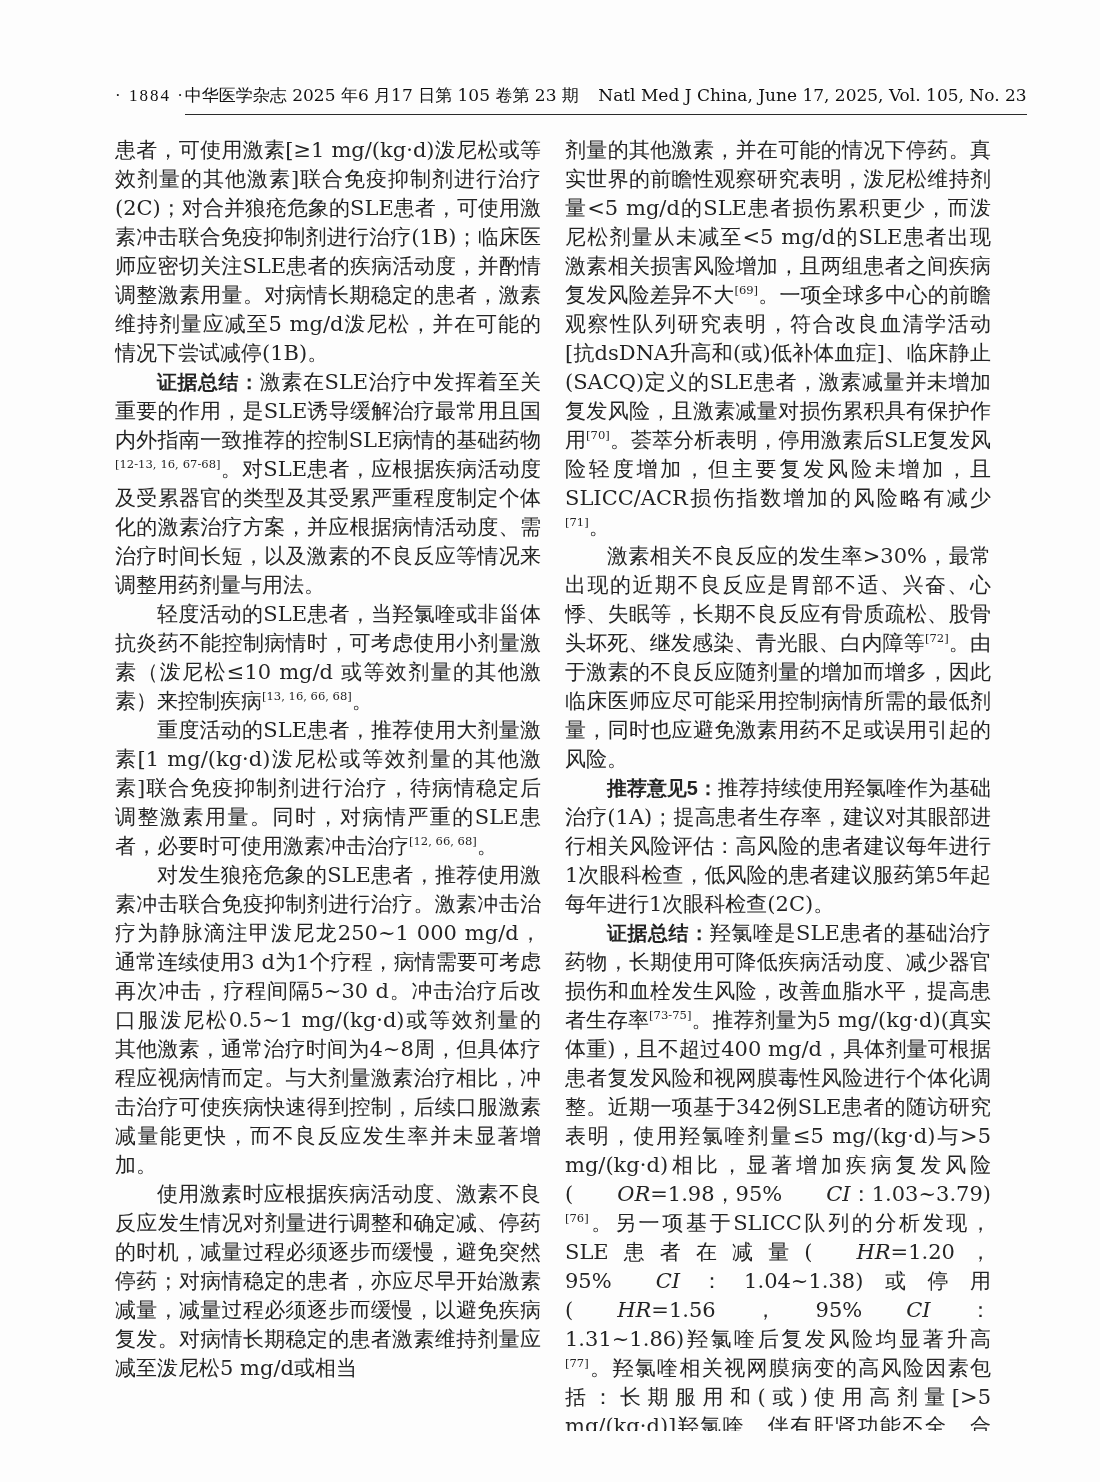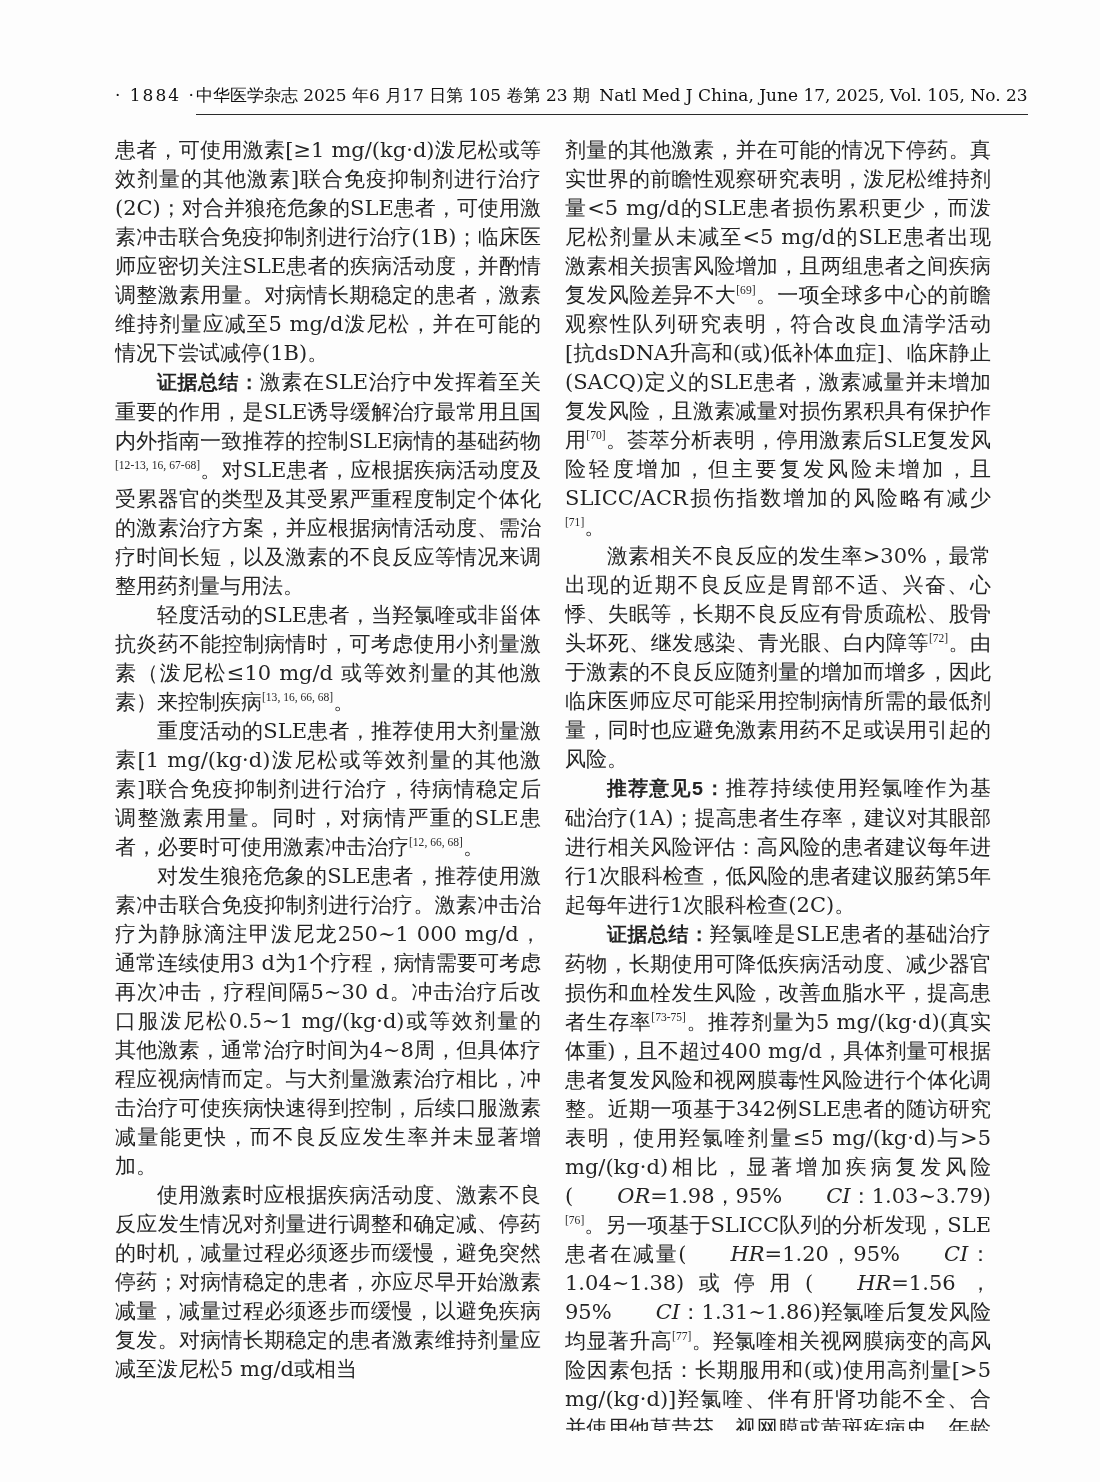--- a/index.html
+++ b/index.html
@@ -11,47 +11,47 @@
     font-family:"DejaVu Serif","Liberation Serif",serif;
     overflow:hidden;
   }
   .header {
     position:absolute;
     top:84px; left:115px; width:876px;
     display:flex; justify-content:space-between; align-items:baseline;
     font-size:17px; color:#111;
     white-space:nowrap;
   }
-  .pagenum { letter-spacing:2px; }
+  .pagenum { letter-spacing:2px;font-family:Liberation Serif, serif; }
   .journal {
     border-bottom:1.5px solid #2a2a2a;
     padding-bottom:7px;
   }
-  .journal .en { margin-left:4px; }
+  .journal .en { margin-left:14px; }
   .columns {
     position:absolute;
     top:136px; left:115px;
     width:876px; height:1295px;
     display:flex; gap:24px;
   }
   .col {
     width:426px; height:100%;
     overflow:hidden;
     font-size:21px; line-height:29px;
     text-align:justify;
     color:#242424;
   }
   p.para { margin:0; }
   p.para.indent { text-indent:2em; }
   .b {
     font-weight:700;
-    font-family:Liberation Mono, monospace;
+    font-family:Liberation Sans, sans-serif;
     font-size:0.95em;
   }
-  .sup { font-size:0.55em; vertical-align:super; line-height:0;font-family:Liberation Serif, serif; }
+  .sup { font-size:0.55em; vertical-align:super; line-height:0; }
   .i { font-style:italic;margin-left:44px; }
 </style>
 </head>
 <body>
 
 <div class="page">
   <div class="header">
     <span class="pagenum">· 1884 ·</span>
     <span class="journal">
       <span class="cn">中华医学杂志 2025 年6 月17 日第 105 卷第 23 期</span>

